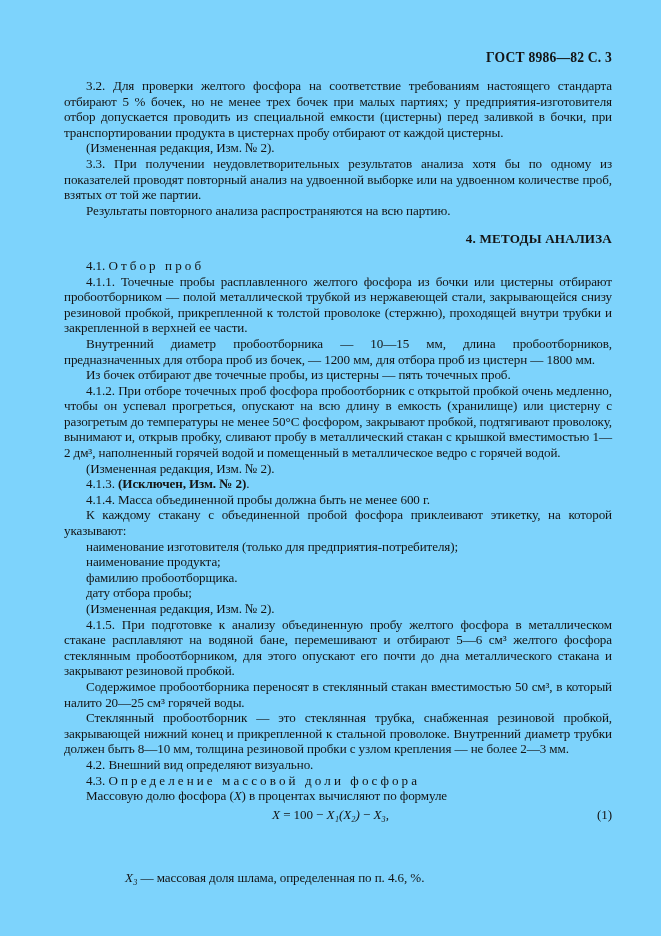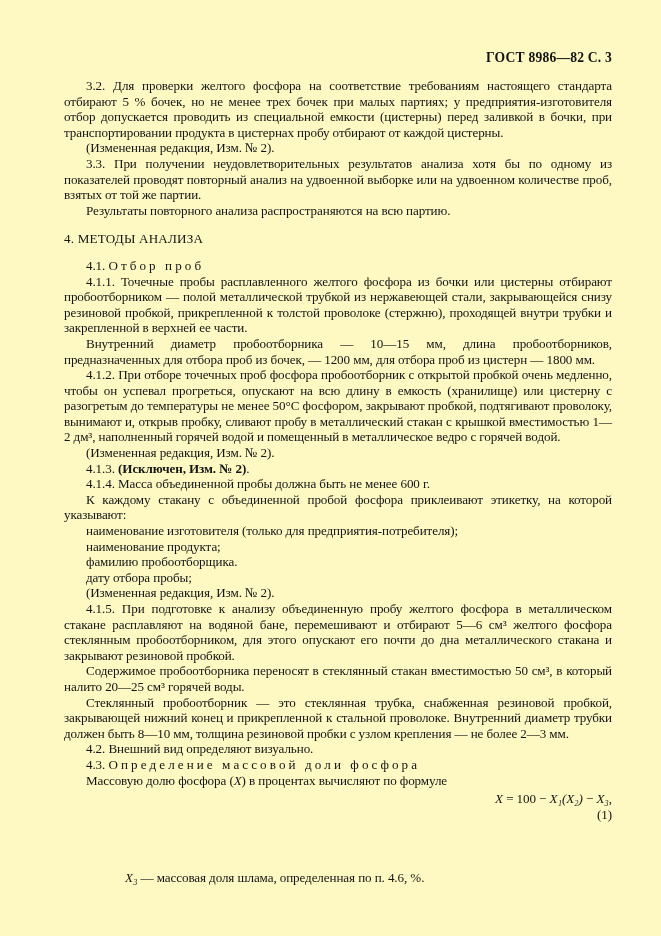--- a/index.html
+++ b/index.html
@@ -1,44 +1,44 @@
 <!DOCTYPE html>
 <html><head>
 <meta charset="utf-8">
 <style>
   html,body{margin:0;padding:0;background:#ffffff;}
   .page{
     position:relative;
     width:661px;height:936px;
-    background:#fef9c3;
+    background:#7dd3fc;
     overflow:hidden;
     font-family:"Liberation Serif","DejaVu Serif",serif;
     font-size:13.1px;
     line-height:15.6px;
     color:#141414;
     letter-spacing:-0.1px;
   }
   .header{
     position:absolute;top:50px;right:49px;
     font-weight:bold;font-size:13.6px;letter-spacing:0.2px;
   }
   .content{
     position:absolute;left:64px;top:78px;width:548px;
   }
   .blk{text-align:justify;}
   .p,.p-bold,.runs{text-indent:22px;}
   .p-bold{font-weight:normal;}
   .h1{
-    text-align:left;font-weight:normal;text-indent:0;
+    text-align:right;font-weight:bold;text-indent:0;
     margin:13px 0 11px 0;letter-spacing:0.2px;
   }
   .sp{white-space:pre-wrap;text-indent:22px;text-align:left;}
   .formula{
     display:flex;align-items:flex-end;
-    text-indent:0;text-align:center;margin:3px 0 1px 0;flex-direction:column;
+    text-indent:0;text-align:center;margin:3px 0 1px 0;
   }
   .formula .expr{flex:1;text-align:center;}
   .formula .eqnum{flex:0 0 auto;}
   .where{padding-left:41px;text-indent:-41px;}
   .where2{padding-left:61px;text-indent:0;text-align:left;margin-top:48px;}
   .b{font-weight:bold;margin-top:28px;}
   .i{font-style:italic;}
 </style>
 </head>
 <body>
@@ -47,20 +47,21 @@
   <div class="header">ГОСТ 8986—82 С. 3</div>
   <div class="content">
       <div class="blk p">3.2. Для проверки желтого фосфора на соответствие требованиям настоящего стандарта отбирают 5 % бочек, но не менее трех бочек при малых партиях; у предприятия-изготовителя отбор допускается проводить из специальной емкости (цистерны) перед заливкой в бочки, при транспортировании продукта в цистернах пробу отбирают от каждой цистерны.</div>
       <div class="blk p-bold">(Измененная редакция, Изм. № 2).</div>
       <div class="blk p">3.3. При получении неудовлетворительных результатов анализа хотя бы по одному из показателей проводят повторный анализ на удвоенной выборке или на удвоенном количестве проб, взятых от той же партии.</div>
       <div class="blk p">Результаты повторного анализа распространяются на всю партию.</div>
       <div class="blk h1">4. МЕТОДЫ АНАЛИЗА</div>
       <div class="blk sp">4.1. О т б о р   п р о б</div>
       <div class="blk p">4.1.1. Точечные пробы расплавленного желтого фосфора из бочки или цистерны отбирают пробоотборником — полой металлической трубкой из нержавеющей стали, закрывающейся снизу резиновой пробкой, прикрепленной к толстой проволоке (стержню), проходящей внутри трубки и закрепленной в верхней ее части.</div>
       <div class="blk p">Внутренний диаметр пробоотборника — 10—15 мм, длина пробоотборников, предназначенных для отбора проб из бочек, — 1200 мм, для отбора проб из цистерн — 1800 мм.</div>
+      <div class="blk p">Из бочек отбирают две точечные пробы, из цистерны — пять точечных проб.</div>
       <div class="blk p">4.1.2. При отборе точечных проб фосфора пробоотборник с открытой пробкой очень медленно, чтобы он успевал прогреться, опускают на всю длину в емкость (хранилище) или цистерну с разогретым до температуры не менее 50°С фосфором, закрывают пробкой, подтягивают проволоку, вынимают и, открыв пробку, сливают пробу в металлический стакан с крышкой вместимостью 1—2 дм³, наполненный горячей водой и помещенный в металлическое ведро с горячей водой.</div>
       <div class="blk p-bold">(Измененная редакция, Изм. № 2).</div>
       <div class="blk runs"><span>4.1.3. </span><span class="b">(Исключен, Изм. № 2)</span><span>.</span></div>
       <div class="blk p">4.1.4. Масса объединенной пробы должна быть не менее 600 г.</div>
       <div class="blk p">К каждому стакану с объединенной пробой фосфора приклеивают этикетку, на которой указывают:</div>
       <div class="blk p">наименование изготовителя (только для предприятия-потребителя);</div>
       <div class="blk p">наименование продукта;</div>
       <div class="blk p">фамилию пробоотборщика.</div>
       <div class="blk p">дату отбора пробы;</div>
       <div class="blk p-bold">(Измененная редакция, Изм. № 2).</div>

